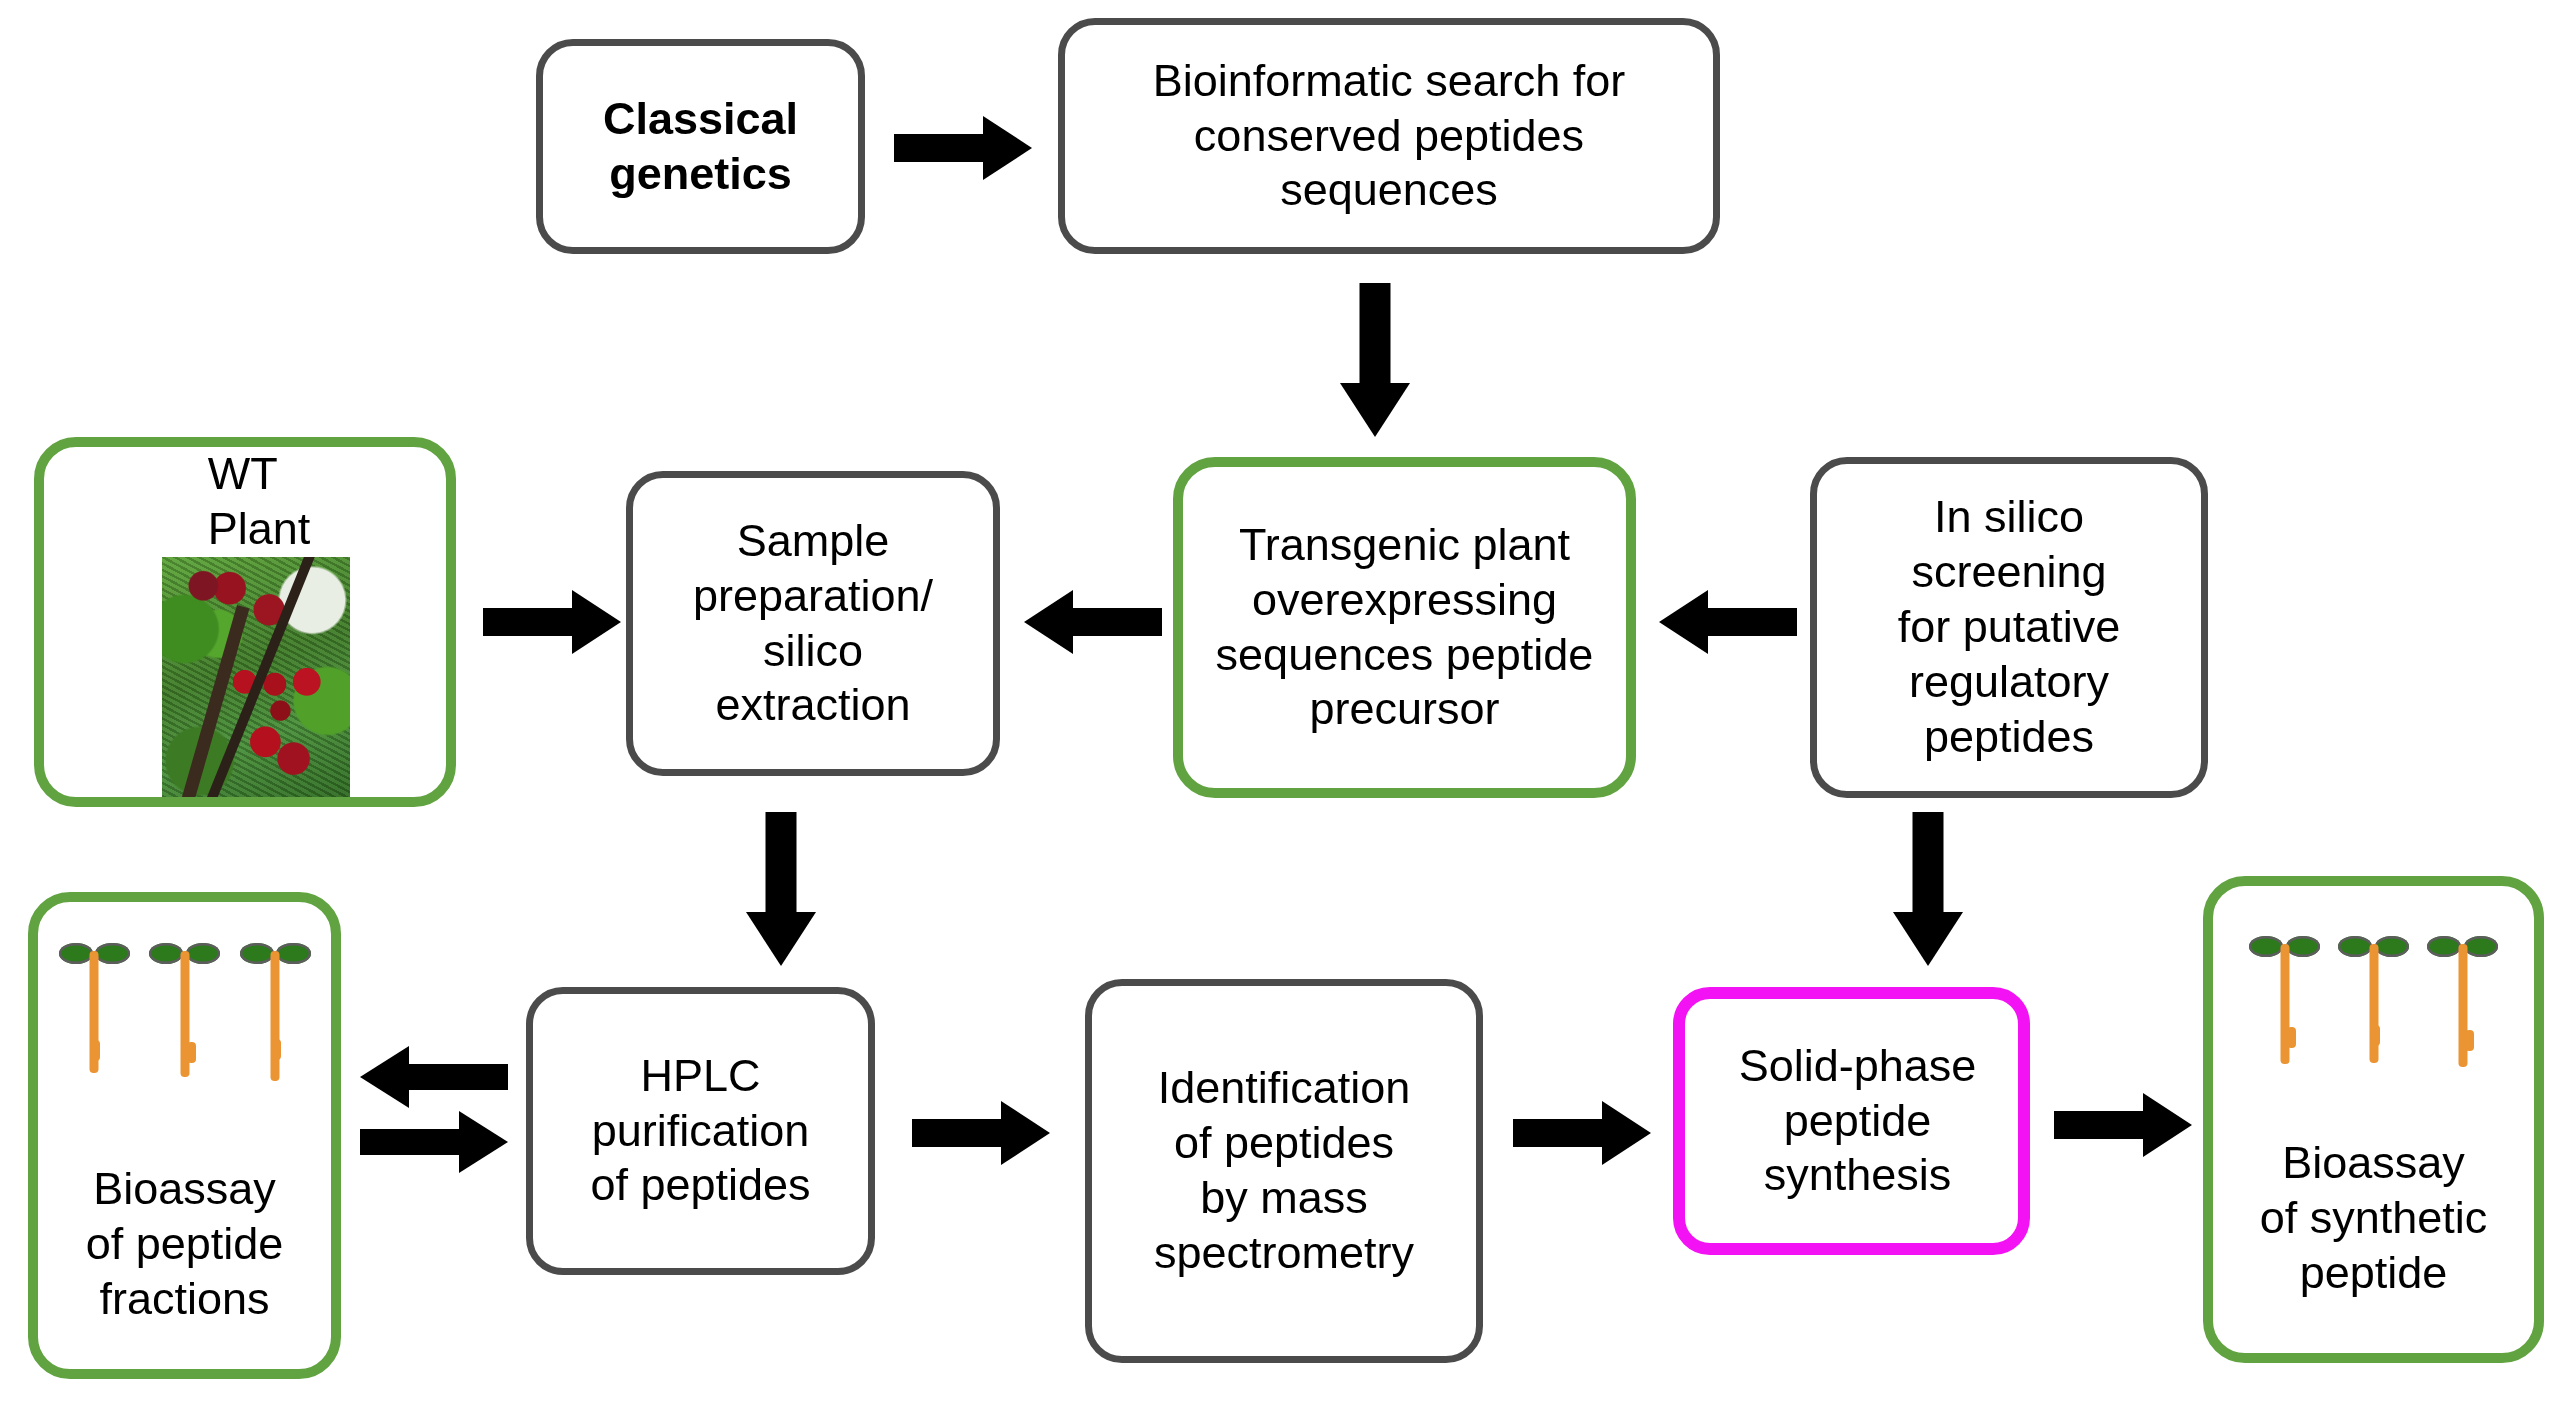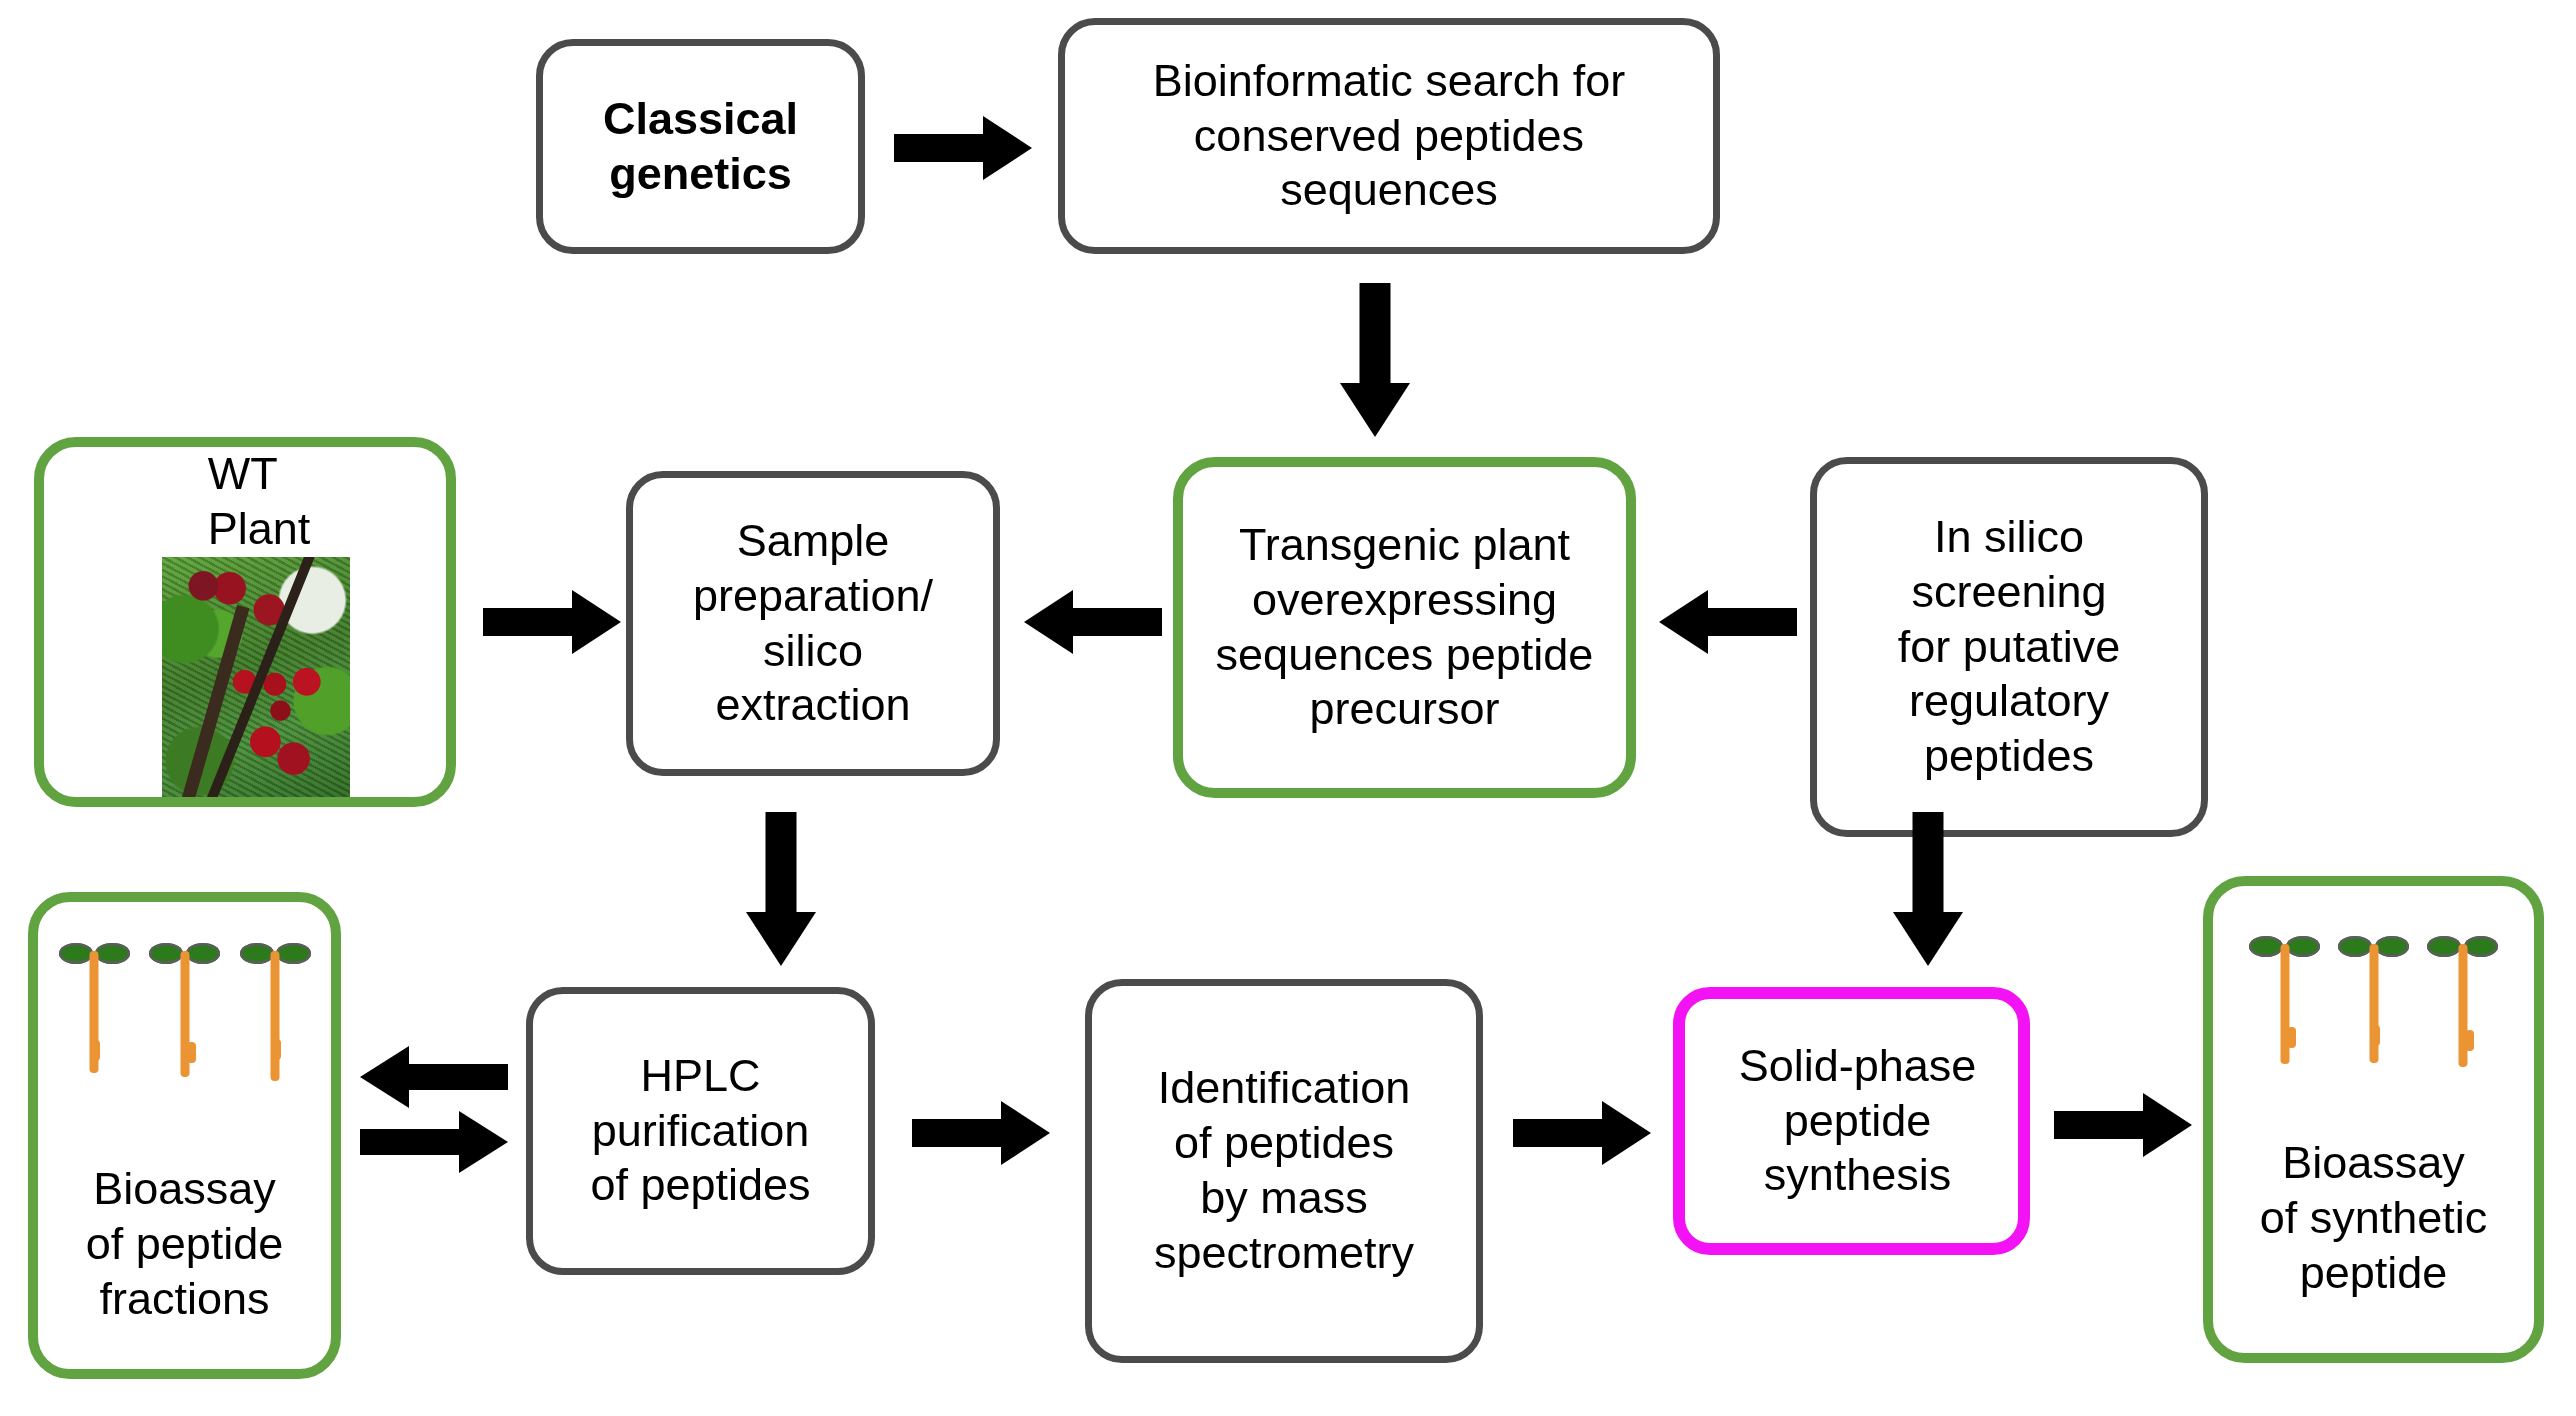--- a/index.html
+++ b/index.html
@@ -155,21 +155,21 @@
 overexpressing
 sequences peptide
 precursor</span>
   </div>
 
   <div class="arrow left" style="left:1659px; top:590px; width:138px; height:63px;">
     <span class="shaft" style="width:91px; height:28px;"></span>
     <span class="head" style="border-top:32px solid transparent; border-bottom:32px solid transparent; border-right:49px solid #000;"></span>
   </div>
 
-  <div class="node gray" style="left:1810px; top:457px; width:398px; height:380px; font-size:45px;">
+  <div class="node gray" style="left:1810px; top:457px; width:398px; height:341px; font-size:45px;">
     <span class="label">In silico
 screening
 for putative
 regulatory
 peptides</span>
   </div>
 
   <div class="arrow down" style="left:746px; top:812px; width:70px; height:154px;">
     <span class="shaft" style="width:31px; height:106px;"></span>
     <span class="head" style="border-left:35px solid transparent; border-right:35px solid transparent; border-top:54px solid #000;"></span>

